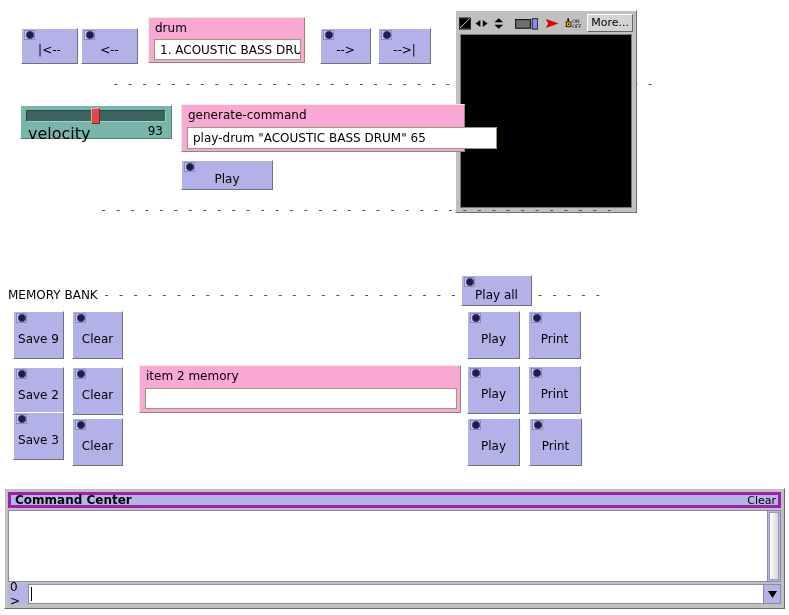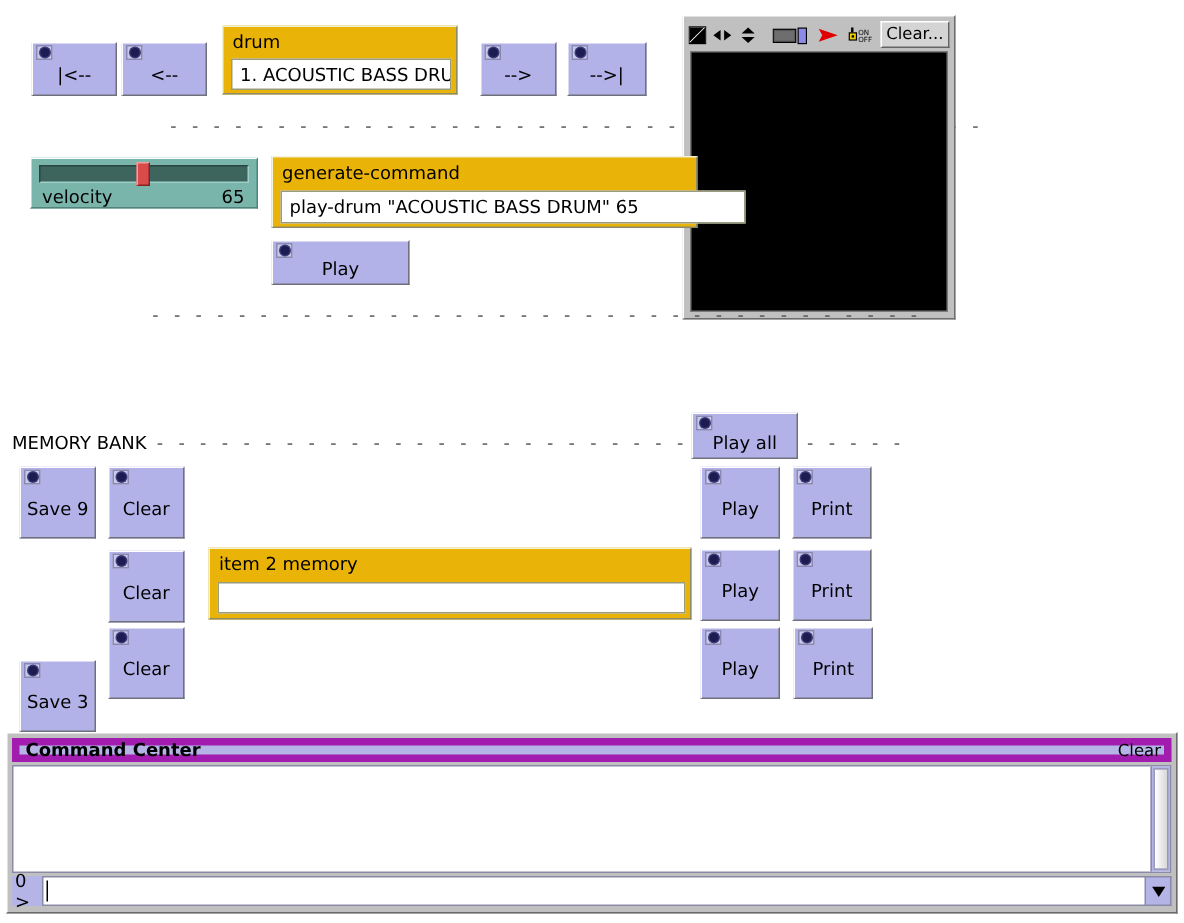--- a/index.html
+++ b/index.html
@@ -47,21 +47,21 @@
     left: 2px; top: 1px;
     width: 6px; height: 6px;
     border-radius: 50%;
     background: #1c1c50;
     box-shadow: 0 0 0 1px #3a3a78;
   }
 
   
   .panel {
     position: absolute;
-    background: #eab308;
+    background: #f9a8d4;
     border-top: 1px solid #f2f2d8;
     border-left: 1px solid #f2f2d8;
     border-right: 1px solid #8c8c6a;
     border-bottom: 1px solid #8c8c6a;
     box-sizing: border-box;
     text-align: right;
   }
   .panel .ptitle {
     position: absolute;
     left: 6px; top: 3px;
@@ -120,21 +120,21 @@
     background: #d94b4b;
     border-top: 1px solid #f0a0a0;
     border-left: 1px solid #f0a0a0;
     border-right: 1px solid #8c2020;
     border-bottom: 1px solid #8c2020;
     box-sizing: border-box;
     cursor: pointer;
   }
   #velocity-slider .vname {
     position: absolute; left: 7px; top: 18px;
-    font-size: 12px; color: #000;
+    font-size: 16px; color: #000;
   }
   #velocity-slider .vval {
     position: absolute; right: 8px; top: 18px;
     font-size: 12px; color: #000;
   }
 
   
   #music-view {
     position: absolute;
     background: #c0c0c0;
@@ -185,21 +185,21 @@
     border-top: 1px solid #ffffff;
     border-left: 1px solid #ffffff;
     border-right: 1px solid #6a6a6a;
     border-bottom: 1px solid #6a6a6a;
     box-sizing: border-box;
   }
   #cc-titlebar {
     position: absolute;
     left: 3px; top: 3px; right: 3px; height: 16px;
     background: #b4b4e6;
-    border: 5px solid #a21caf;
+    border: 3px solid #a21caf;
     box-sizing: border-box;
     display: flex; align-items: center;
     justify-content: space-between;
     padding: 0 2px 0 4px;
   }
   #cc-title { font-size: 12px; font-weight: bold; color: #000; }
   #cc-clear { font-size: 11px; color: #000; cursor: pointer; }
   #cc-output {
     position: absolute;
     left: 3px; top: 21px; right: 3px; height: 72px;
@@ -289,21 +289,21 @@
     <span class="halo"></span>
     <span class="lbl">--&gt;|</span>
   </div>
 
   <div class="dashsep" style="left:112px;top:77px;">- - - - - - - - - - - - - - - - - - - - - - - - - - - - - - - - - - - - - -</div>
 
   <div id="velocity-slider" style="left:20px;top:105px;width:152px;height:34px;">
     <div class="groove"></div>
     <div class="thumb" id="velocity-thumb" style="left: 69.5px;"></div>
     <span class="vname">velocity</span>
-    <span class="vval">65</span>
+    <span class="vval">93</span>
   </div>
 
   <div id="music-view" style="left:455px;top:10px;width:182px;height:203px;">
     <div class="vtoolbar">
 
       <svg class="ticon" width="15" height="15" viewBox="0 0 15 15">
         <rect x="0.5" y="0.5" width="14" height="14" fill="#ffffff" stroke="#000000"></rect>
         <polygon points="1,14 14,1 14,14" fill="#000000"></polygon>
         <polygon points="1,1 1,13 13,1" fill="#000000"></polygon>
       </svg>
@@ -329,21 +329,21 @@
       </svg>
 
       <svg class="ticon" style="margin-left:2px;" width="24" height="15" viewBox="0 0 24 15">
         <rect x="3" y="1" width="2" height="4" fill="#000000"></rect>
         <rect x="1.5" y="5.5" width="6" height="6" fill="#f0d000" stroke="#000000"></rect>
         <rect x="3.5" y="7.5" width="2" height="2" fill="#000000"></rect>
         <text x="9" y="7" font-family="DejaVu Sans, sans-serif" font-size="6" fill="#000000">ON</text>
         <text x="9" y="13" font-family="DejaVu Sans, sans-serif" font-size="6" fill="#000000">OFF</text>
       </svg>
 
-      <span class="more-btn">Clear...</span>
+      <span class="more-btn">More...</span>
     </div>
     <div class="vcanvas"></div>
   </div>
 
   <div class="panel" style="left:181px;top:104px;width:284px;height:48px;">
     <span class="ptitle">generate-command</span>
     <div class="pfield" style="left:5px;top:22px;width:310px;height:22px;">play-drum "ACOUSTIC BASS DRUM" 65</div>
   </div>
 
   <div class="mbtn" style="left:181px;top:160px;width:92px;height:30px;">
@@ -372,38 +372,42 @@
   </div>
   <div class="mbtn" style="left:467px;top:311px;width:53px;height:48px;">
     <span class="halo"></span>
     <span class="lbl">Play</span>
   </div>
   <div class="mbtn" style="left:528px;top:311px;width:53px;height:48px;">
     <span class="halo"></span>
     <span class="lbl">Print</span>
   </div>
 
+  <div class="mbtn" style="left:13px;top:367px;width:51px;height:48px;">
+    <span class="halo"></span>
+    <span class="lbl">Save 2</span>
+  </div>
   <div class="mbtn" style="left:72px;top:367px;width:51px;height:48px;">
     <span class="halo"></span>
     <span class="lbl">Clear</span>
   </div>
   <div class="panel" style="left:139px;top:365px;width:322px;height:48px;">
     <span class="ptitle">item 2 memory</span>
     <div class="pfield" style="left:5px;top:22px;width:312px;height:21px;"></div>
   </div>
   <div class="mbtn" style="left:467px;top:366px;width:53px;height:48px;">
     <span class="halo"></span>
     <span class="lbl">Play</span>
   </div>
   <div class="mbtn" style="left:528px;top:366px;width:53px;height:48px;">
     <span class="halo"></span>
     <span class="lbl">Print</span>
   </div>
 
-  <div class="mbtn" style="left:13px;top:440px;width:51px;height:48px;justify-content:center;">
+  <div class="mbtn" style="left:13px;top:412px;width:51px;height:48px;justify-content:center;">
     <span class="halo"></span>
     <span class="lbl">Save 3</span>
   </div>
   <div class="mbtn" style="left:72px;top:418px;width:51px;height:48px;">
     <span class="halo"></span>
     <span class="lbl">Clear</span>
   </div>
   <div class="mbtn" style="left:467px;top:418px;width:53px;height:48px;">
     <span class="halo"></span>
     <span class="lbl">Play</span>

